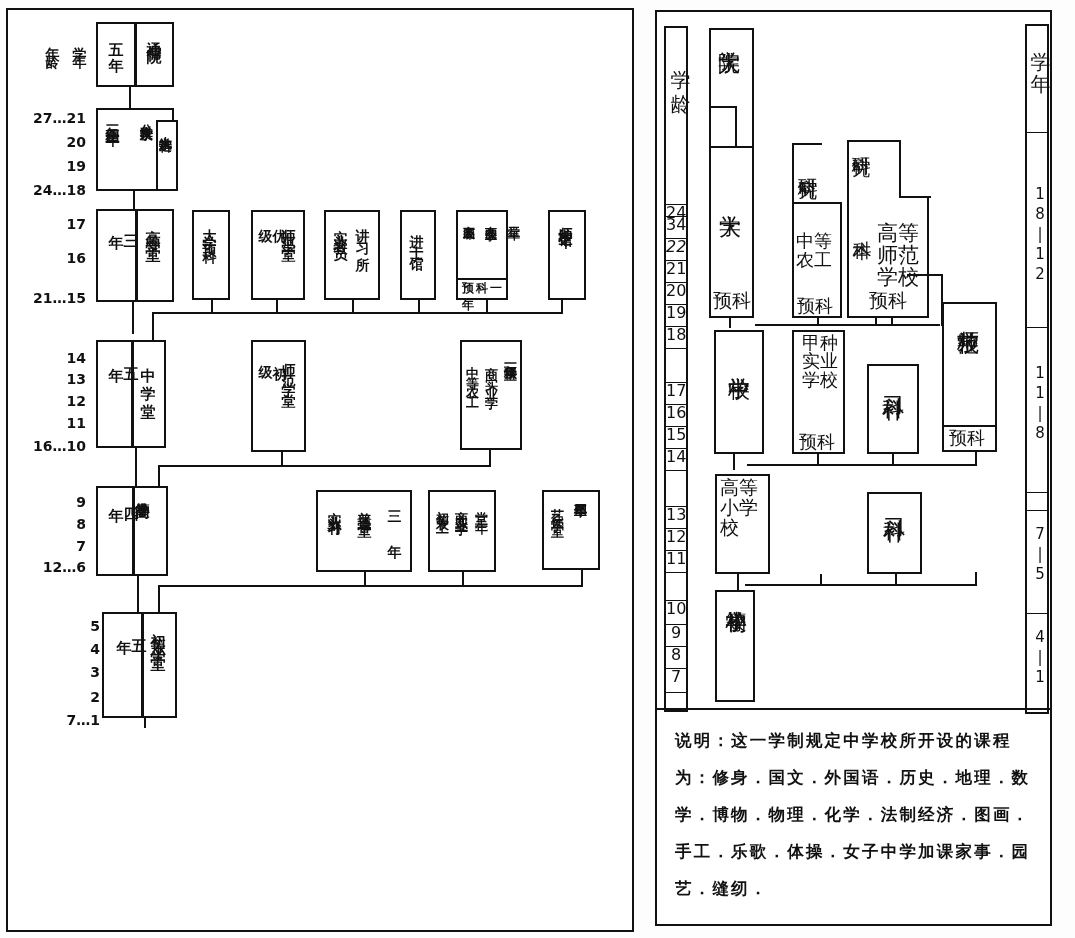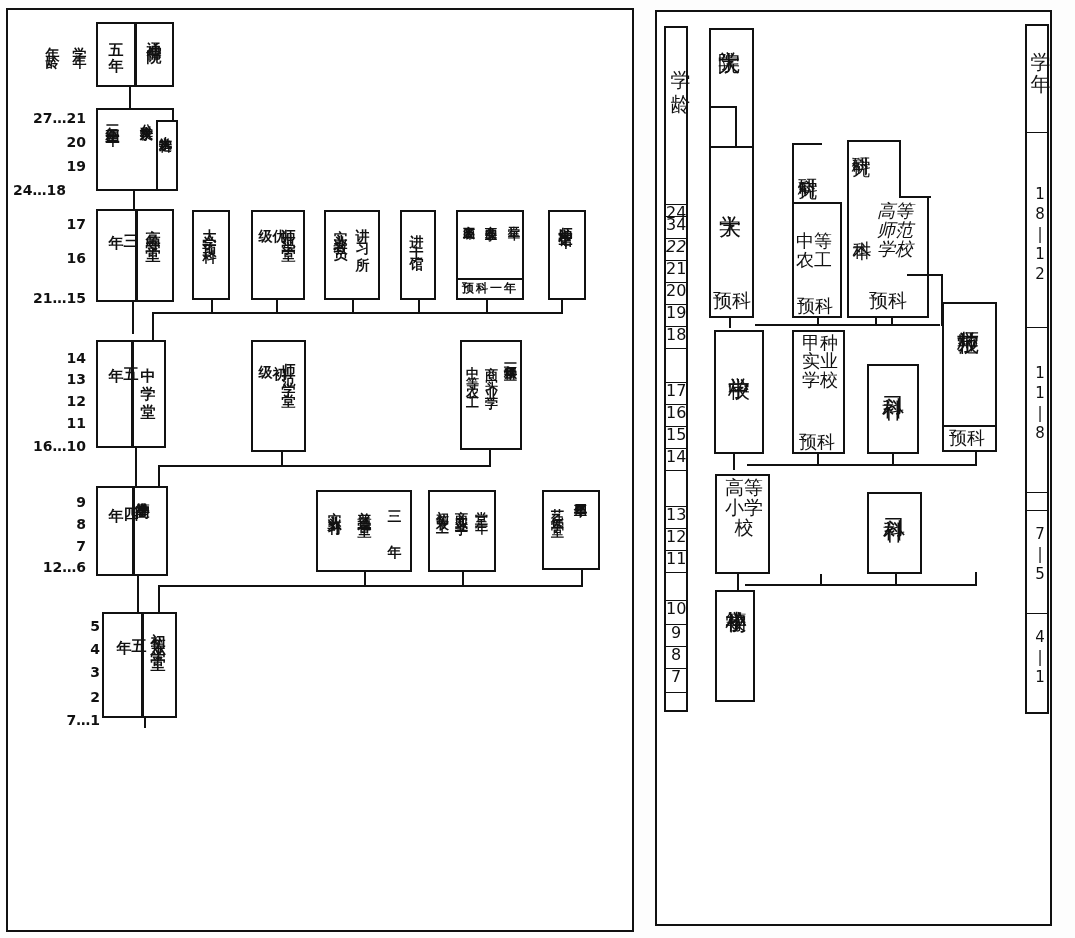--- a/index.html
+++ b/index.html
@@ -19,21 +19,21 @@
 <body>
 
 <div class="panel" style="left:6px;top:8px;width:628px;height:924px;">
 
   <div class="abs vt" style="left:38px;top:26px;font-size:14px;height:50px;letter-spacing:8px;">年龄</div>
   <div class="abs vt" style="left:65px;top:26px;font-size:14px;height:50px;letter-spacing:8px;">学年</div>
 
   <div class="num" style="right:546px;top:100px;">27…21</div>
   <div class="num" style="right:546px;top:124px;">20</div>
   <div class="num" style="right:546px;top:148px;">19</div>
-  <div class="num" style="right:566px;top:172px;">24…18</div>
+  <div class="num" style="right:546px;top:172px;">24…18</div>
 
   <div class="num" style="right:546px;top:206px;">17</div>
   <div class="num" style="right:546px;top:240px;">16</div>
   <div class="num" style="right:546px;top:280px;">21…15</div>
 
   <div class="num" style="right:546px;top:340px;">14</div>
   <div class="num" style="right:546px;top:361px;">13</div>
   <div class="num" style="right:546px;top:383px;">12</div>
   <div class="num" style="right:546px;top:405px;">11</div>
   <div class="num" style="right:546px;top:428px;margin-left:13px;">16…10</div>
@@ -80,21 +80,21 @@
     <div class="abs vt" style="left:6px;top:6px;font-size:14px;height:78px;letter-spacing:46px;">优级</div>
     <div class="abs vt" style="left:29px;top:6px;font-size:14px;height:78px;letter-spacing:6px;">师范学堂</div>
   </div>
   <div class="box" style="left:316px;top:200px;width:56px;height:90px;">
     <div class="abs vt" style="left:8px;top:6px;font-size:14px;height:78px;letter-spacing:6px;">实业教员</div>
     <div class="abs vt" style="left:30px;top:6px;font-size:14px;height:78px;letter-spacing:14px;">讲习所</div>
   </div>
   <div class="box" style="left:392px;top:200px;width:36px;height:90px;">
     <div class="abs vt" style="left:8px;top:12px;font-size:14px;height:70px;letter-spacing:10px;">进士馆</div>
   </div>
-  <div class="box" style="left:448px;top:200px;width:68px;height:90px;">
+  <div class="box" style="left:448px;top:200px;width:52px;height:90px;">
     <div class="abs vt" style="left:5px;top:4px;font-size:12px;height:60px;letter-spacing:1px;">高等农工</div>
     <div class="abs vt" style="left:27px;top:4px;font-size:12px;height:60px;letter-spacing:1px;">商实业学</div>
     <div class="abs vt" style="left:50px;top:4px;font-size:12px;height:60px;letter-spacing:1px;">堂三年</div>
     <div class="abs" style="left:0;top:66px;width:100%;height:20px;border-top:2.5px solid #111;"></div>
     <div class="abs" style="left:4px;top:68px;font-size:12px;font-weight:bold;letter-spacing:2px;">预科一年</div>
   </div>
   <div class="box" style="left:540px;top:200px;width:38px;height:90px;">
     <div class="abs vt" style="left:9px;top:4px;font-size:14px;height:80px;letter-spacing:2px;">师学馆下年</div>
   </div>
 
@@ -226,21 +226,21 @@
     <div class="rt" style="left:3px;top:18px;font-size:20px;">研究科</div>
   </div>
   <div class="rb" style="left:135px;top:190px;width:50px;height:116px;border-top:2px solid #111;">
     <div class="abs" style="left:2px;top:28px;width:46px;font-size:18px;line-height:1.05;">中等农工</div>
     <div class="abs" style="left:3px;top:90px;font-size:18px;">预科</div>
   </div>
 
   <div class="rb" style="left:190px;top:128px;width:82px;height:178px;">
     <div class="rt" style="left:2px;top:0px;font-size:19px;">研究科</div>
     <div class="rt" style="left:3px;top:84px;font-size:19px;">本科</div>
-    <div class="abs" style="left:28px;top:60px;width:42px;font-size:18px;line-height:1.05;font-style:italic;">高等师范学校</div>
+    <div class="abs" style="left:28px;top:80px;width:42px;font-size:21px;line-height:1.05;">高等师范学校</div>
     <div class="abs" style="left:20px;top:146px;font-size:19px;">预科</div>
   </div>
   <div class="abs" style="left:242px;top:128px;width:32px;height:58px;background:#fff;border-bottom:2px solid #111;border-left:2px solid #111;box-sizing:border-box;"></div>
 
   <div class="line" style="left:72px;top:306px;width:2px;height:10px;"></div>
   <div class="line" style="left:98px;top:312px;width:185px;height:2px;"></div>
   <div class="line" style="left:160px;top:306px;width:2px;height:8px;"></div>
   <div class="line" style="left:218px;top:306px;width:2px;height:8px;"></div>
   <div class="line" style="left:234px;top:306px;width:2px;height:8px;"></div>
   <div class="abs" style="left:250px;top:262px;width:36px;height:52px;border:2px solid #111;border-left:none;border-bottom:none;box-sizing:border-box;"></div>
@@ -264,32 +264,35 @@
     <div class="abs" style="left:5px;top:122px;font-size:18px;">预科</div>
   </div>
 
   <div class="line" style="left:76px;top:442px;width:2px;height:16px;"></div>
   <div class="line" style="left:90px;top:452px;width:230px;height:2px;"></div>
   <div class="line" style="left:160px;top:442px;width:2px;height:12px;"></div>
   <div class="line" style="left:235px;top:442px;width:2px;height:12px;"></div>
   <div class="line" style="left:318px;top:440px;width:2px;height:14px;"></div>
 
   <div class="rb" style="left:58px;top:462px;width:55px;height:100px;">
-    <div class="abs" style="left:3px;top:2px;width:48px;font-size:19px;line-height:1.05;text-align:center;">高等小学校</div>
+    <div class="abs" style="left:3px;top:2px;width:48px;font-size:19px;line-height:1.05;text-align:left;">高等小学校</div>
   </div>
 
 
   <div class="rb" style="left:210px;top:480px;width:55px;height:82px;">
     <div class="rt" style="left:14px;top:8px;">补习科</div>
   </div>
 
 
   <div class="line" style="left:80px;top:562px;width:2px;height:18px;"></div>
   <div class="line" style="left:88px;top:572px;width:232px;height:2px;"></div>
   <div class="line" style="left:163px;top:562px;width:2px;height:12px;"></div>
   <div class="line" style="left:238px;top:562px;width:2px;height:12px;"></div>
   <div class="line" style="left:318px;top:560px;width:2px;height:14px;"></div>
 
   <div class="rb" style="left:58px;top:578px;width:40px;height:112px;">
     <div class="rt" style="left:8px;top:2px;font-size:21px;">初等小学校</div>
   </div>
 
+  <div class="abs" style="left:0;top:696px;width:100%;height:218px;border-top:2.5px solid #111;">
+    <div class="cap" style="left:18px;top:12px;width:365px;font-size:16.5px;letter-spacing:2.2px;line-height:37px;">说明：这一学制规定中学校所开设的课程为：修身．国文．外国语．历史．地理．数学．博物．物理．化学．法制经济．图画．手工．乐歌．体操．女子中学加课家事．园艺．缝纫．</div>
+  </div>
 </div>
 
 </body></html>

